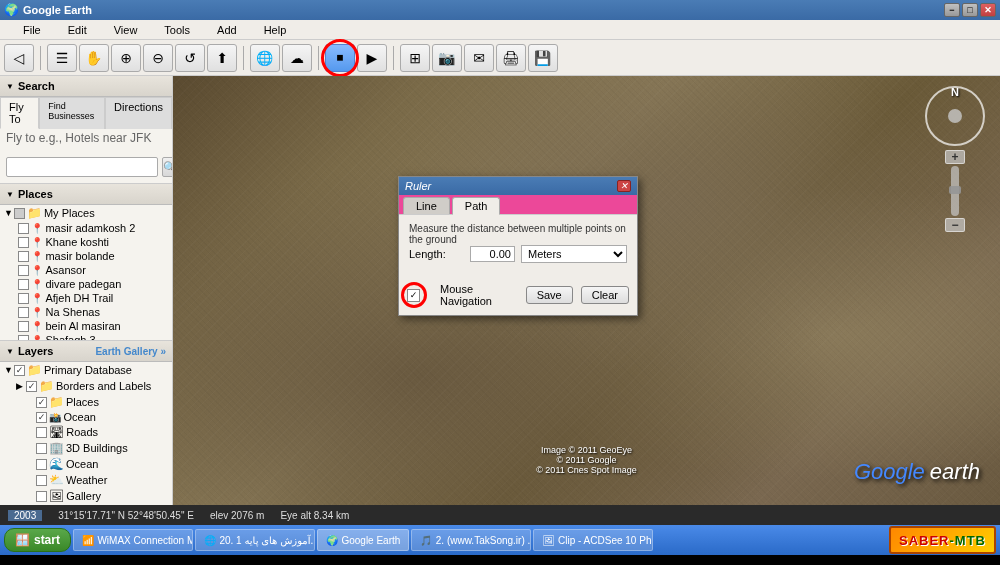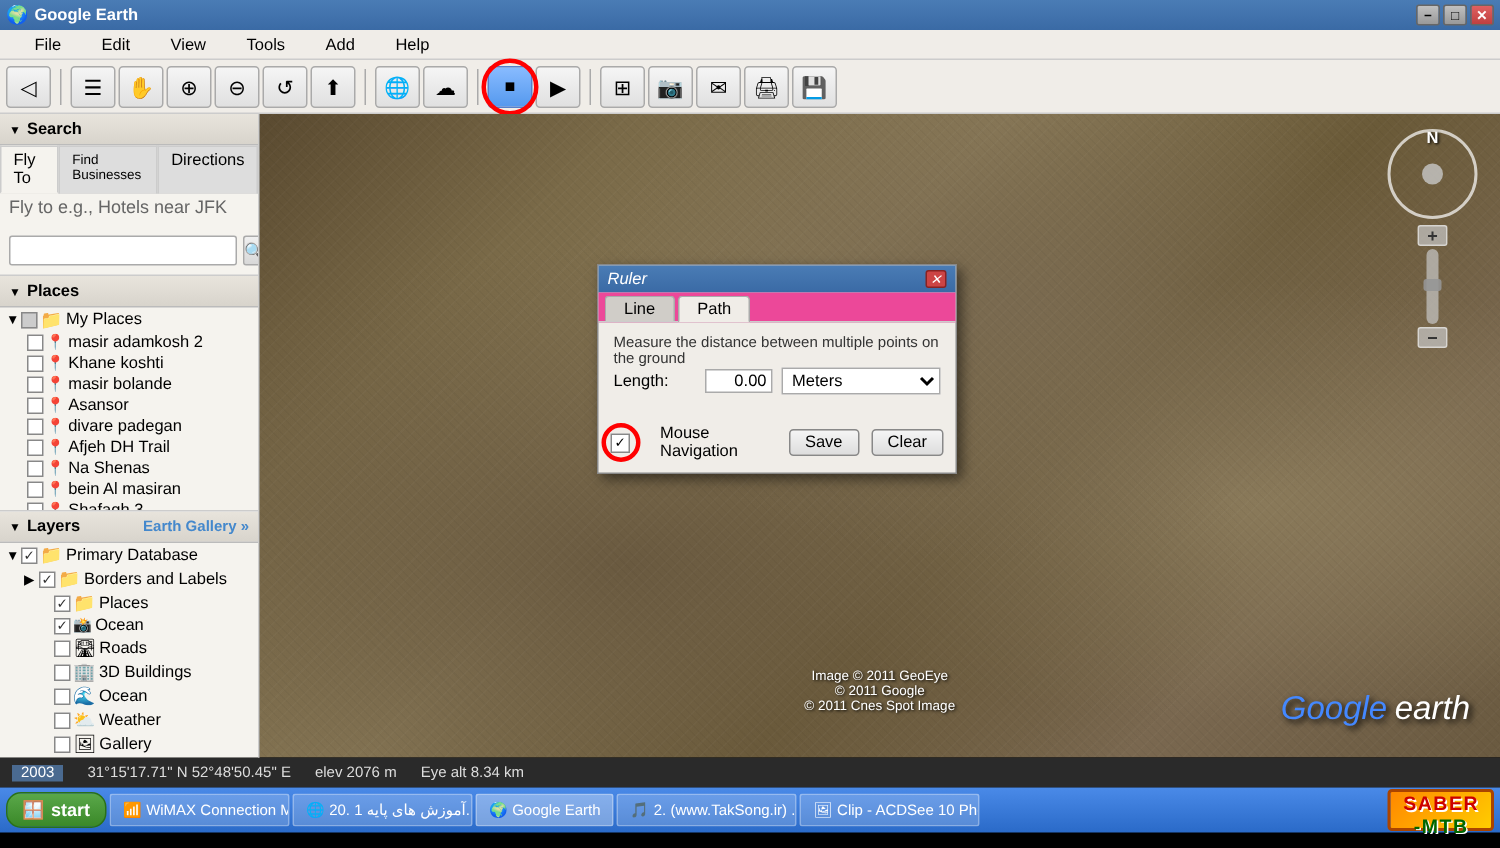--- a/index.html
+++ b/index.html
@@ -376,21 +376,20 @@
       background: linear-gradient(135deg, #ff8800, #ffcc00);
       padding: 0 8px;
       display: flex; align-items: center;
       font-weight: bold;
       font-size: 13px;
       color: #cc0000;
       border: 2px solid #aa4400;
       border-radius: 3px;
       text-shadow: 1px 1px 0 #fff;
       letter-spacing: 1px;
-      flex-direction: column;
     }
 
     
     #ruler-dialog {
       position: absolute;
       top: 100px;
       left: 225px;
       width: 240px;
       background: #f0ede8;
       border: 1px solid #888;

